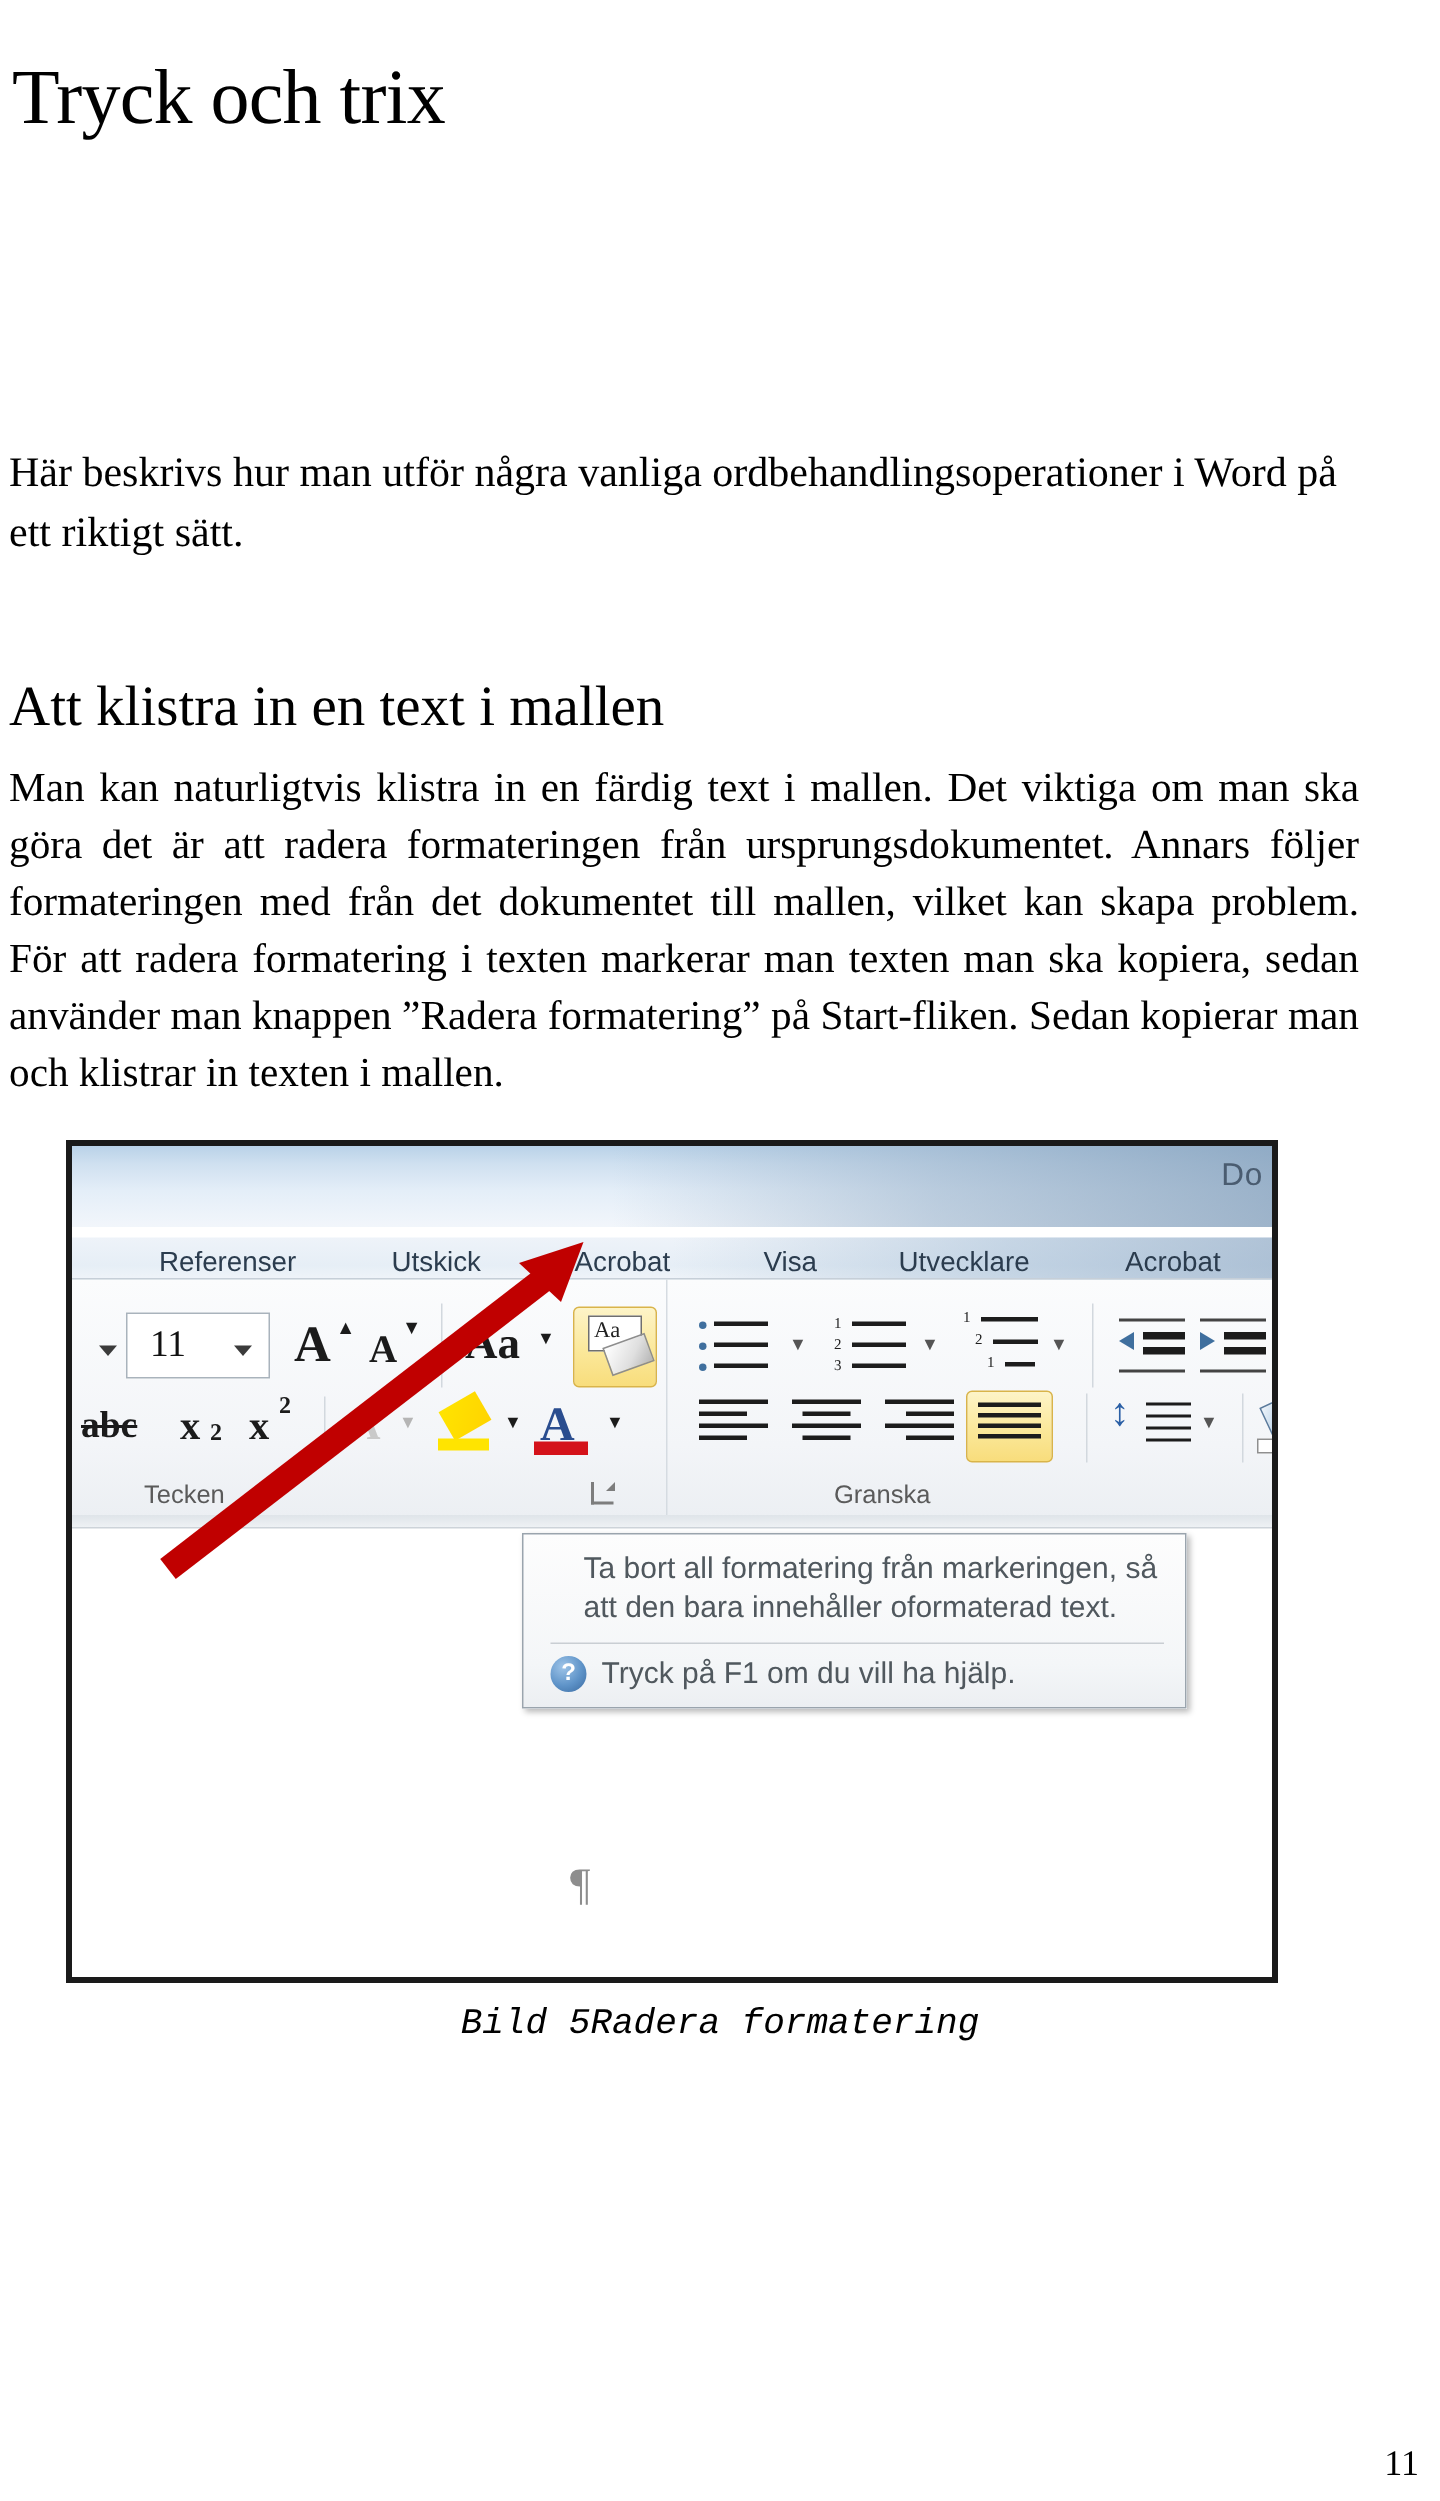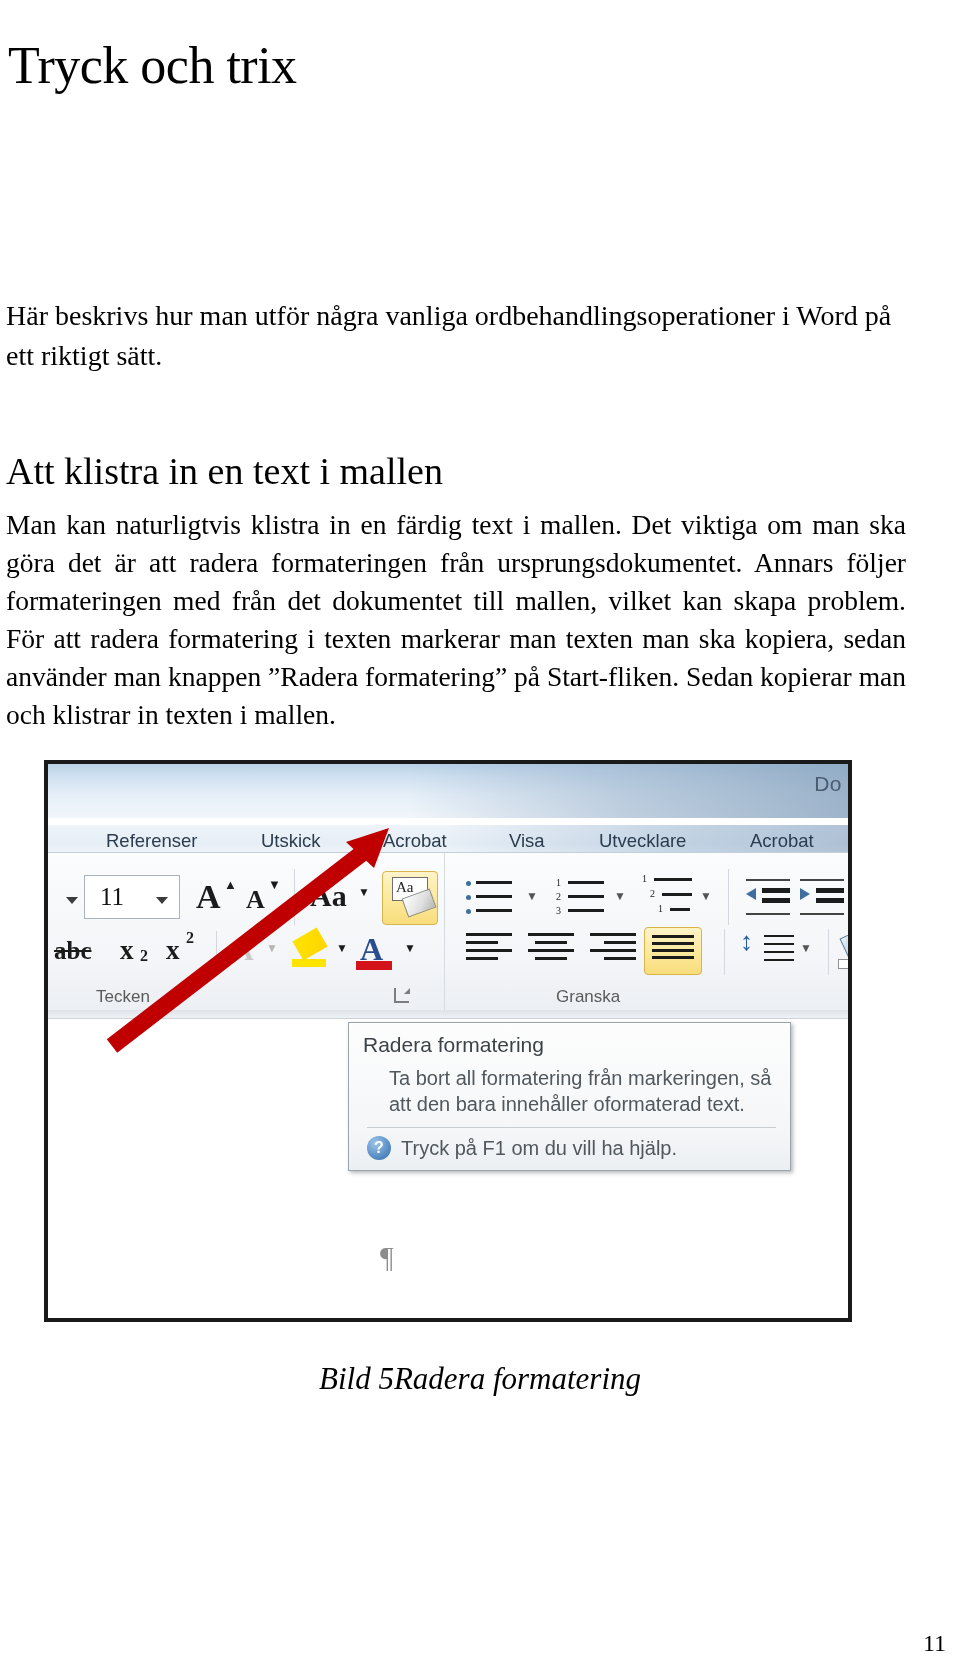--- a/index.html
+++ b/index.html
@@ -340,24 +340,23 @@
     pointer-events: none;
     z-index: 30;
   }
 
   .caption {
     position: absolute;
     left: 0;
     top: 1336px;
     width: 960px;
     text-align: center;
-    font-size: 31px;
+    font-size: 24px;
     font-style: italic;
-    font-family: Liberation Serif, serif;
-    margin-top: 25px;
+    font-family: Liberation Mono, monospace;
   }
 
   .page-number {
     position: absolute;
     right: 14px;
     bottom: 10px;
     font-size: 24px;
     font-family: "Liberation Serif", serif;
   }
 </style>
@@ -534,21 +533,20 @@
     </div>
 
     <div class="doc-area">
       <div class="doc-page">
         <div class="pilcrow-doc">¶</div>
       </div>
     </div>
     <div class="ruler"></div>
 
     <div class="tooltip">
-      <div class="tt-title">Radera formatering</div>
       <div class="tt-body">Ta bort all formatering från markeringen, så att den bara innehåller oformaterad text.</div>
       <div class="tt-rule"></div>
       <div class="tt-help">
         <span class="help-circle">?</span>
         <span>Tryck på F1 om du vill ha hjälp.</span>
       </div>
     </div>
 
   </div>
 

